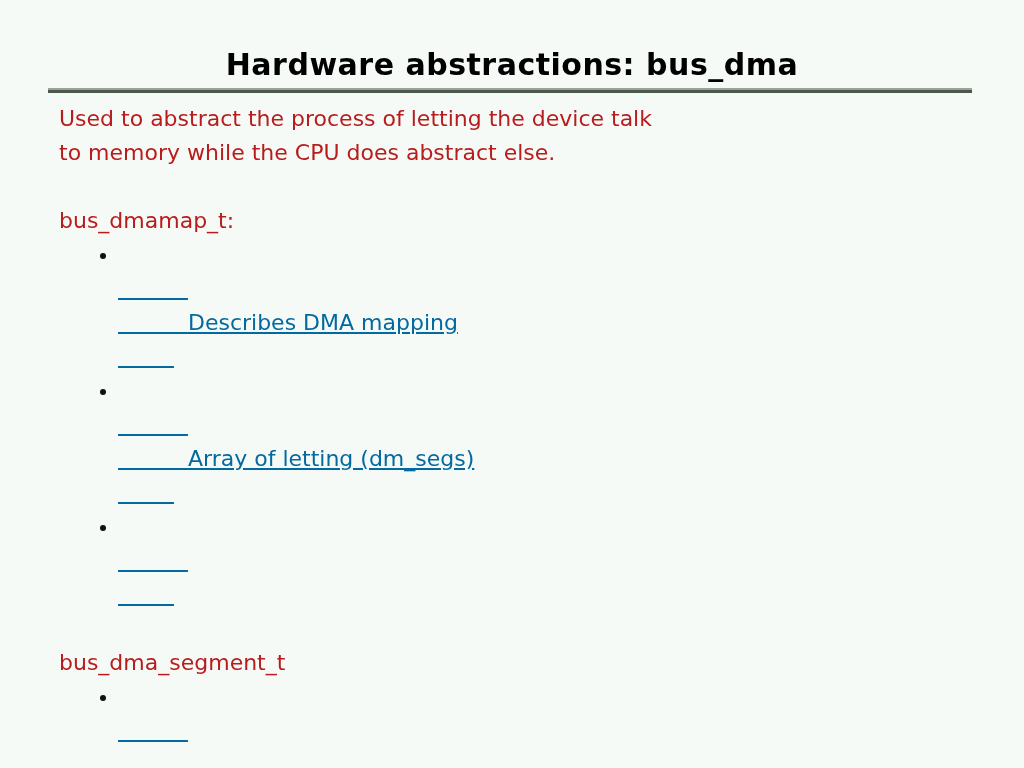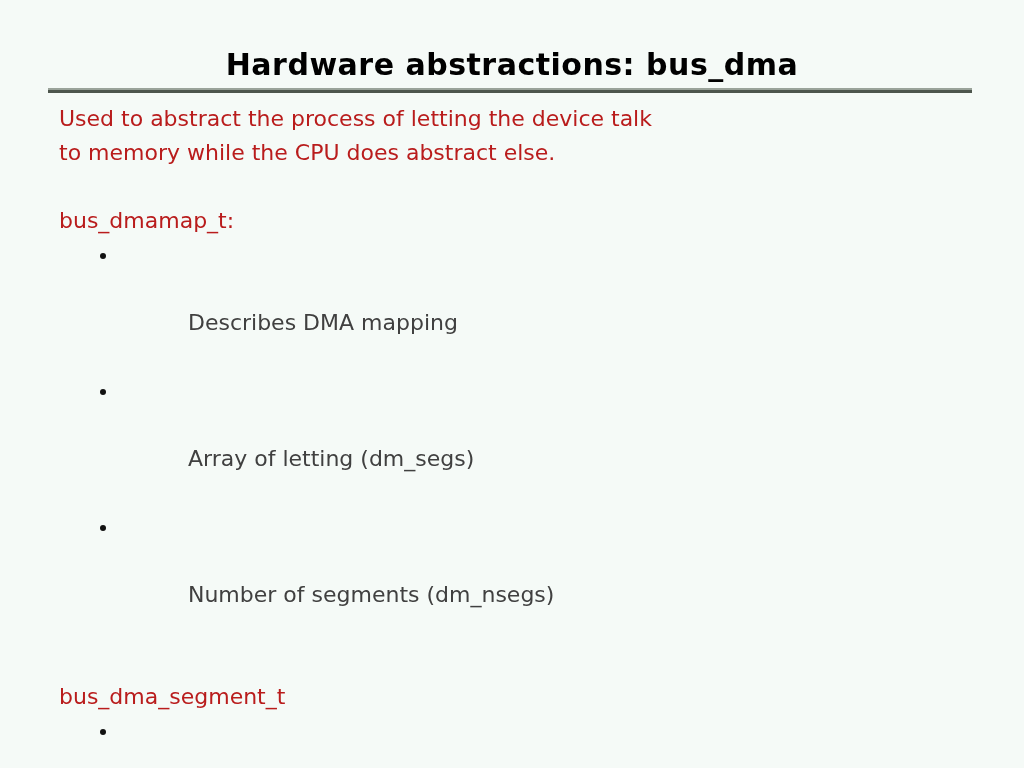--- a/index.html
+++ b/index.html
@@ -94,22 +94,23 @@
     list-style: none;
     margin: 0;
     padding: 0;
   }
   .bullet-item {
     position: relative;
     padding-left: 59px;
     font-family: "DejaVu Sans", sans-serif;
     font-size: 22px;
     line-height: 34px;
-    color: #404040;
+    color: #0369a1;
     white-space: pre;
+    text-decoration: underline;
   }
   .bullet-item .bullet-dot {
     position: absolute;
     left: 41px;
     top: 15px;
     width: 6px;
     height: 6px;
     border-radius: 50%;
     background: #111111;
   }
@@ -141,21 +142,20 @@
         <li class="bullet-item">
           <span class="bullet-dot"></span>
           <span>Describes DMA mapping</span>
         </li>
         <li class="bullet-item">
           <span class="bullet-dot"></span>
           <span>Array of letting (dm_segs)</span>
         </li>
         <li class="bullet-item">
           <span class="bullet-dot"></span>
-          <span>Number of segments (dm_nsegs)</span>
         </li>
       </ul>
     </div>
 
     <div class="spacer-line"></div>
 
     <div class="block">
       <div class="section-head">bus_dma_segment_t</div>
       <ul class="bullet-list">
         <li class="bullet-item">

